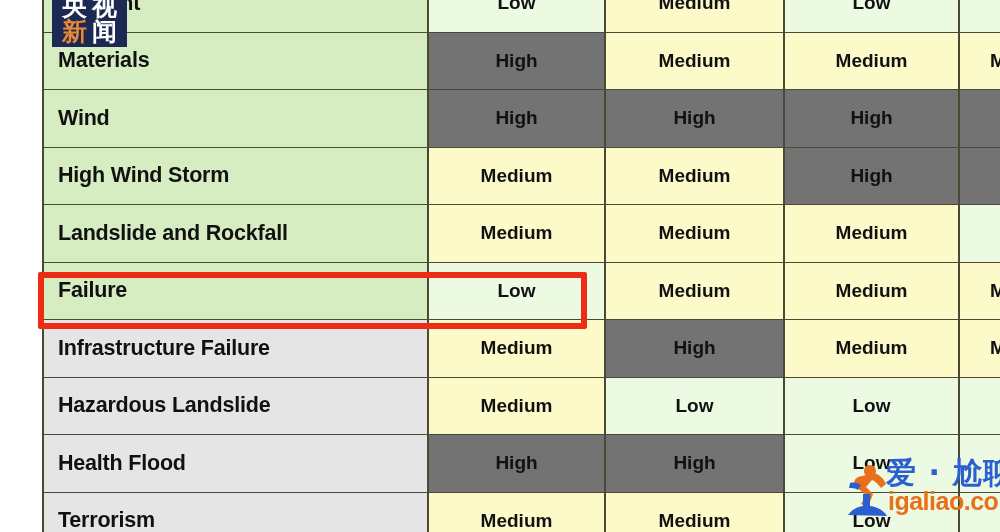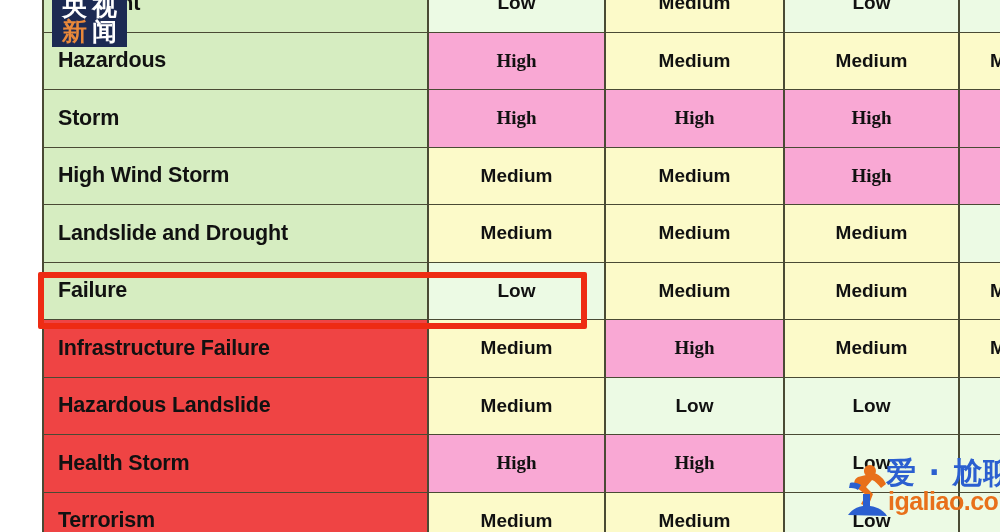--- a/index.html
+++ b/index.html
@@ -48,24 +48,24 @@
   }
   
   col.c-label { width: 385px; }
   col.c-v1    { width: 177px; }
   col.c-v2    { width: 179px; }
   col.c-v3    { width: 175px; }
   col.c-v4    { width: 134px; }
 
   
   .lbl-green { background: #d6edc1; }
-  .lbl-white { background: #ef4444; }
+  .lbl-white { background: #e5e5e5; }
   .v-low     { background: #ecfae4; }
   .v-med     { background: #fcfac9; }
-  .v-high    { background: #f9a8d4; font-family: Liberation Serif, serif; }
+  .v-high    { background: #737373; }
 
   
   tr.r-white td.lbl-white { border-top-color: #777770; border-bottom-color: #777770; }
 
   
   #highlight-box {
     position: absolute;
     left: 38px;
     top: 272px;
     width: 549px;
@@ -160,42 +160,42 @@
     </colgroup>
     <tbody id="table-body">
         <tr>
           <td class="lbl-green">Drought</td>
           <td class="val v-low">Low</td>
           <td class="val v-med">Medium</td>
           <td class="val v-low">Low</td>
           <td class="val v-low">Low</td>
         </tr>
         <tr>
-          <td class="lbl-green">Hazardous</td>
-          <td class="val v-high">High</td>
-          <td class="val v-med">Medium</td>
-          <td class="val v-med">Medium</td>
-          <td class="val v-med">Medium</td>
-        </tr>
-        <tr>
-          <td class="lbl-green">Storm</td>
+          <td class="lbl-green">Materials</td>
+          <td class="val v-high">High</td>
+          <td class="val v-med">Medium</td>
+          <td class="val v-med">Medium</td>
+          <td class="val v-med">Medium</td>
+        </tr>
+        <tr>
+          <td class="lbl-green">Wind</td>
           <td class="val v-high">High</td>
           <td class="val v-high">High</td>
           <td class="val v-high">High</td>
           <td class="val v-high">High</td>
         </tr>
         <tr>
           <td class="lbl-green">High Wind Storm</td>
           <td class="val v-med">Medium</td>
           <td class="val v-med">Medium</td>
           <td class="val v-high">High</td>
           <td class="val v-high">High</td>
         </tr>
         <tr>
-          <td class="lbl-green">Landslide and Drought</td>
+          <td class="lbl-green">Landslide and Rockfall</td>
           <td class="val v-med">Medium</td>
           <td class="val v-med">Medium</td>
           <td class="val v-med">Medium</td>
           <td class="val v-low">Low</td>
         </tr>
         <tr>
           <td class="lbl-green">Failure</td>
           <td class="val v-low">Low</td>
           <td class="val v-med">Medium</td>
           <td class="val v-med">Medium</td>
@@ -209,21 +209,21 @@
           <td class="val v-med">Medium</td>
         </tr>
         <tr class="r-white">
           <td class="lbl-white">Hazardous Landslide</td>
           <td class="val v-med">Medium</td>
           <td class="val v-low">Low</td>
           <td class="val v-low">Low</td>
           <td class="val v-low">Low</td>
         </tr>
         <tr class="r-white">
-          <td class="lbl-white">Health Storm</td>
+          <td class="lbl-white">Health Flood</td>
           <td class="val v-high">High</td>
           <td class="val v-high">High</td>
           <td class="val v-low">Low</td>
           <td class="val v-low">Low</td>
         </tr>
         <tr class="r-white">
           <td class="lbl-white">Terrorism</td>
           <td class="val v-med">Medium</td>
           <td class="val v-med">Medium</td>
           <td class="val v-low">Low</td>

